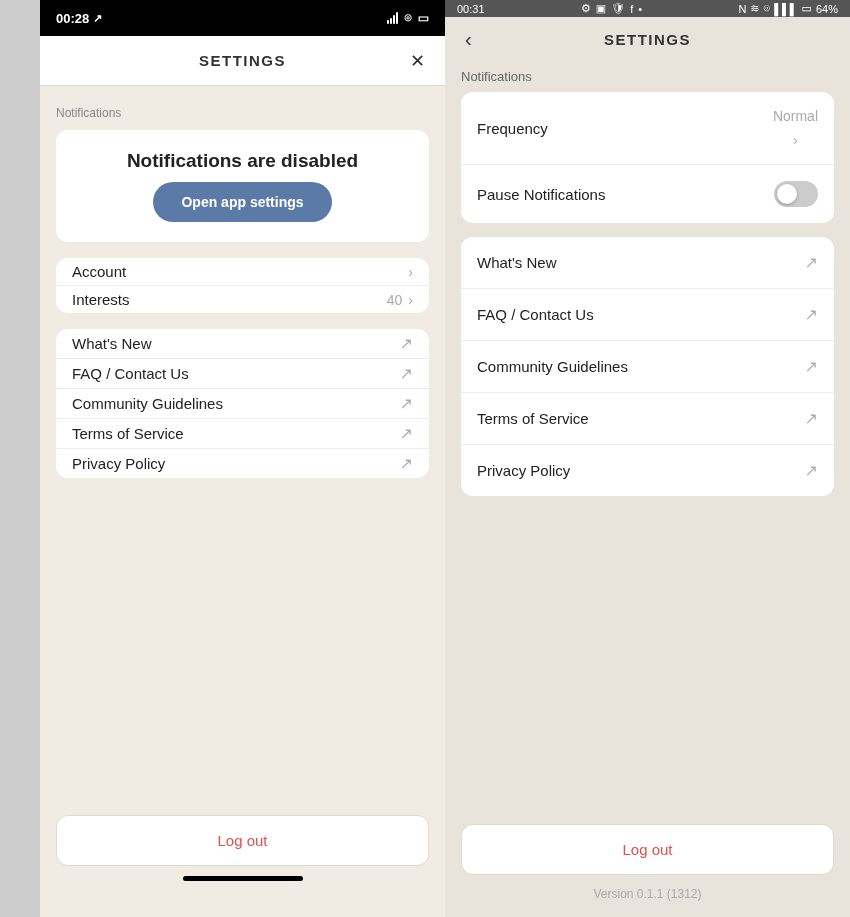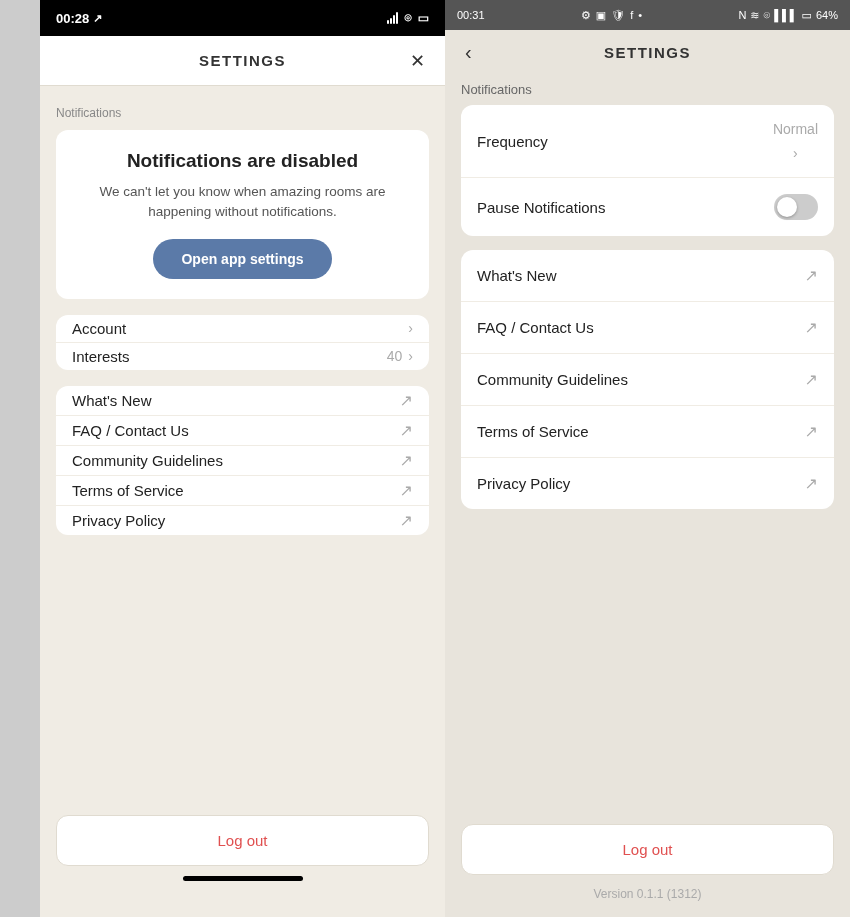--- a/index.html
+++ b/index.html
@@ -207,21 +207,21 @@
 
     .status-bar-right {
       background: #555;
       color: #fff;
       font-size: 11px;
       font-weight: 500;
       padding: 6px 12px;
       display: flex;
       align-items: center;
       justify-content: space-between;
-      height: 30px;
+      height: 17px;
     }
 
     .status-left-right {
       display: flex;
       align-items: center;
       gap: 2px;
     }
 
     .status-right-right {
       display: flex;
@@ -408,21 +408,20 @@
     <span class="left-header-title">SETTINGS</span>
     <button class="close-btn">✕</button>
   </div>
 
   <div class="left-content">
 
     <div class="section-label">Notifications</div>
 
     <div class="notification-card">
       <div class="title">Notifications are disabled</div>
-      <div class="desc">We can't let you know when amazing rooms are happening without notifications.</div>
       <button class="open-settings-btn">Open app settings</button>
     </div>
 
     <div class="menu-card">
       <div class="menu-item">
         <span class="menu-item-label">Account</span>
         <div class="menu-item-right">
           <span class="chevron">›</span>
         </div>
       </div>

